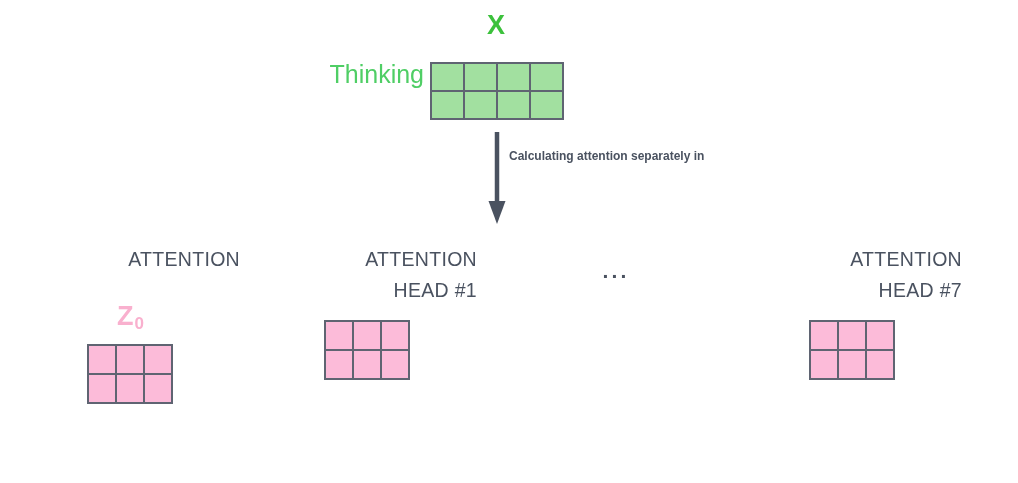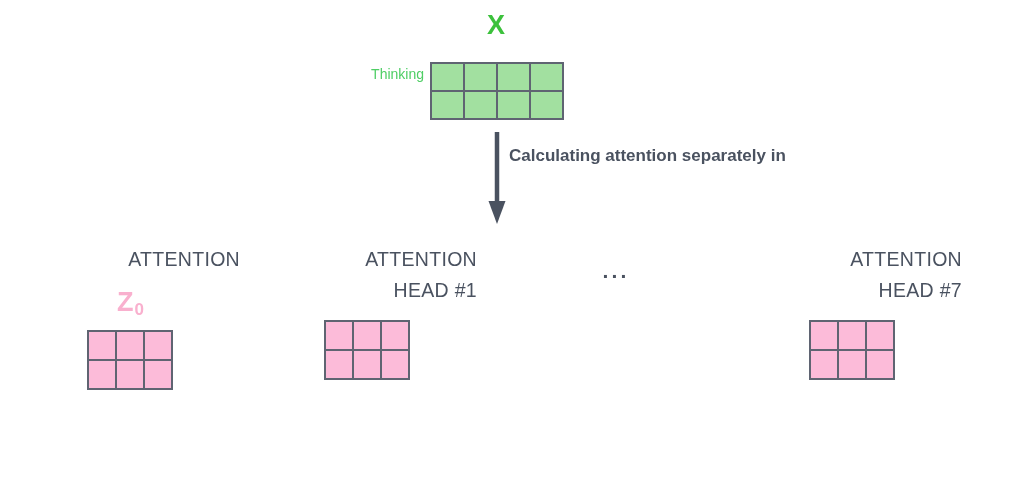--- a/index.html
+++ b/index.html
@@ -36,21 +36,21 @@
     letter-spacing: 0px;
   }
 
   
   #input-words {
     position: absolute;
     left: 240px;
     top: 60px;
     width: 184px;
     text-align: right;
-    font-size: 14px;
+    font-size: 25px;
     line-height: 29px;
     color: #4fce65;
   }
   #input-words .word { display: block; }
 
   
   #x-matrix {
     position: absolute;
     left: 430px;
     top: 62px;
@@ -76,21 +76,21 @@
     width: 24px;
     height: 96px;
   }
 
   
   #flow-caption {
     position: absolute;
     left: 509px;
     top: 141px;
     width: 400px;
-    font-size: 17px;
+    font-size: 12px;
     line-height: 30px;
     font-weight: bold;
     color: #4a5260;
   }
   #flow-caption .line { display: block; }
 
   
   .head {
     position: absolute;
     top: 244px;
@@ -99,21 +99,21 @@
   .head-title {
     text-align: right;
     font-size: 19.5px;
     line-height: 31px;
     color: #4a5260;
     letter-spacing: 0.3px;
   }
   .head-title .line { display: block; }
 
   .z-label {
-    margin-top: 14px;
+    margin-top: 28px;
     text-align: center;
     font-size: 27px;
     font-weight: bold;
     color: #f9b0ce;
     line-height: 1;
   }
   .z-label .sub {
     font-size: 17px;
     vertical-align: baseline;
     position: relative;

